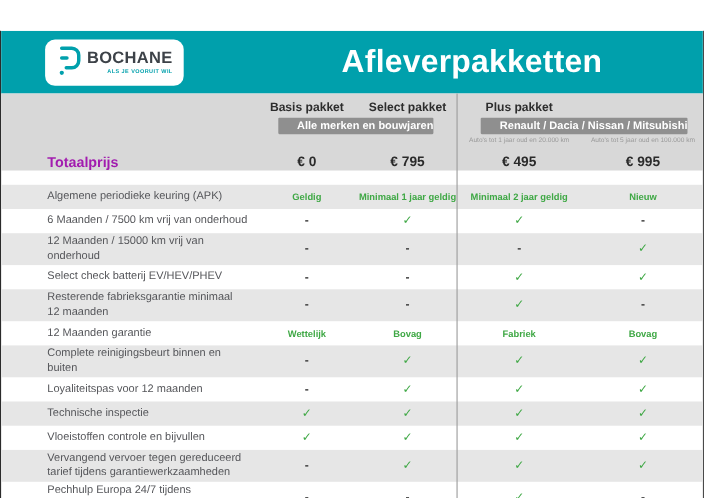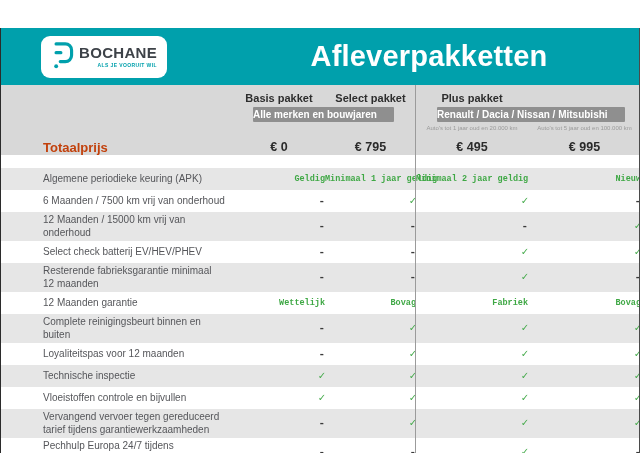--- a/index.html
+++ b/index.html
@@ -36,40 +36,40 @@
     grid-template-columns:232px 92px 91px 112px 113px;
     align-items:center;
   }
 
   
   .band{ background:#d8d8d8; height:70px; padding-top:7px; }
   .col-head{ font-size:11px; font-weight:bold; color:#2d2d2d; text-align:center; line-height:13px; }
   .badges{ margin-top:2px; height:15px; }
   .badge{
     background:#8f8f8f; color:#fff; font-weight:bold; font-size:10px;
-    text-align:left; line-height:15px; height:15px; border-radius:1px;
+    text-align:right; line-height:15px; height:15px; border-radius:1px;
   }
   .badge-left{ grid-column:2/4; margin:0 22px 0 20px; }
   .badge-right{ grid-column:4/6; margin:0 16px 0 21px; }
   .subnotes{ height:10px; margin-top:1px; }
   .subnote{ font-size:6px; color:#9a9a9a; text-align:center; line-height:9px; }
   .subnote-select{ grid-column:4; }
   .subnote-plus{ grid-column:5; }
   .totals{ height:24px; margin-top:2px; }
-  .total-label{ font-size:13px; font-weight:bold; color:#c2410c; padding-left:42px; }
+  .total-label{ font-size:13px; font-weight:bold; color:#a21caf; padding-left:42px; }
   .price{ font-size:12.5px; font-weight:bold; color:#2b2b2b; text-align:center; }
 
   
   .rows{ margin-top:13px; }
   .body-row{ min-height:22px; padding:2px 0; }
   .body-row.stripe{ background:#e6e6e6; }
   .row-label{
     font-size:10px; color:#55565a; padding-left:42px; padding-right:8px; line-height:1.25;
   }
-  .cell{ text-align:right;font-family:Liberation Mono, monospace; }
+  .cell{ text-align:center; }
   .val-check{ color:#3fa845; font-size:11px; line-height:1; }
   .val-dash{ color:#3a3a3a; font-weight:bold; font-size:11px; line-height:1; }
   .val-text{ color:#3fa845; font-weight:bold; font-size:8.5px; white-space:nowrap; }
 
   
   .divider-v{ position:absolute; left:414px; top:57px; bottom:3px; width:1px; background:#9b9b9b; }
   .bottom-bar{ position:absolute; left:0; right:0; bottom:0; height:3px; background:#14343a; }
 </style>
 </head>
 <body>

